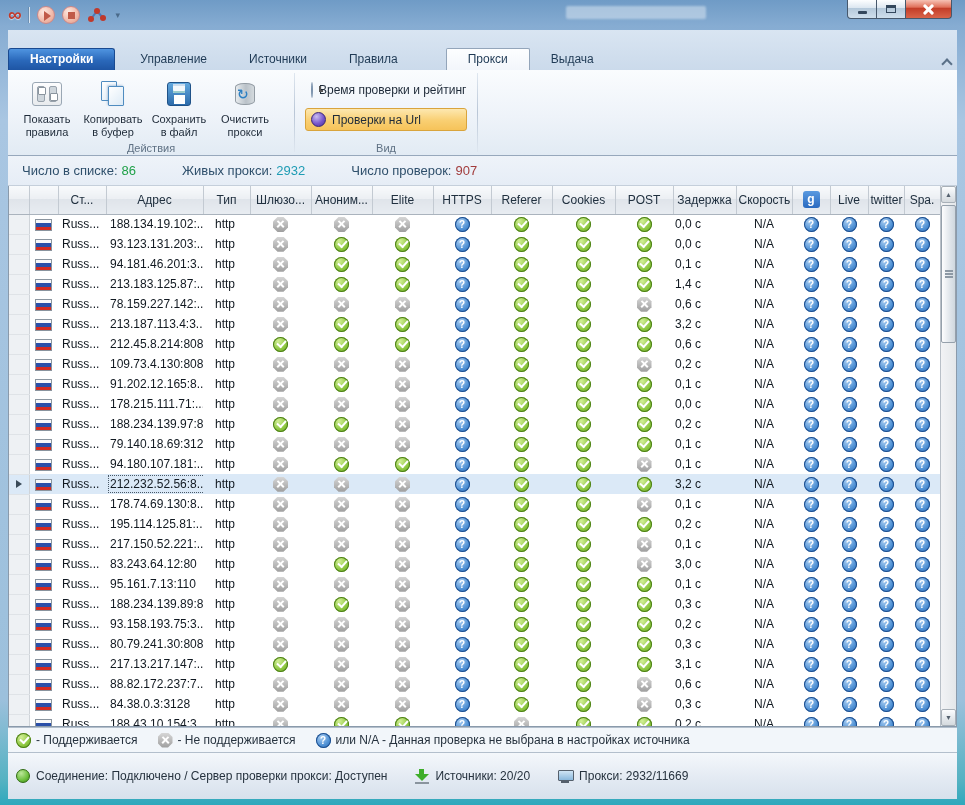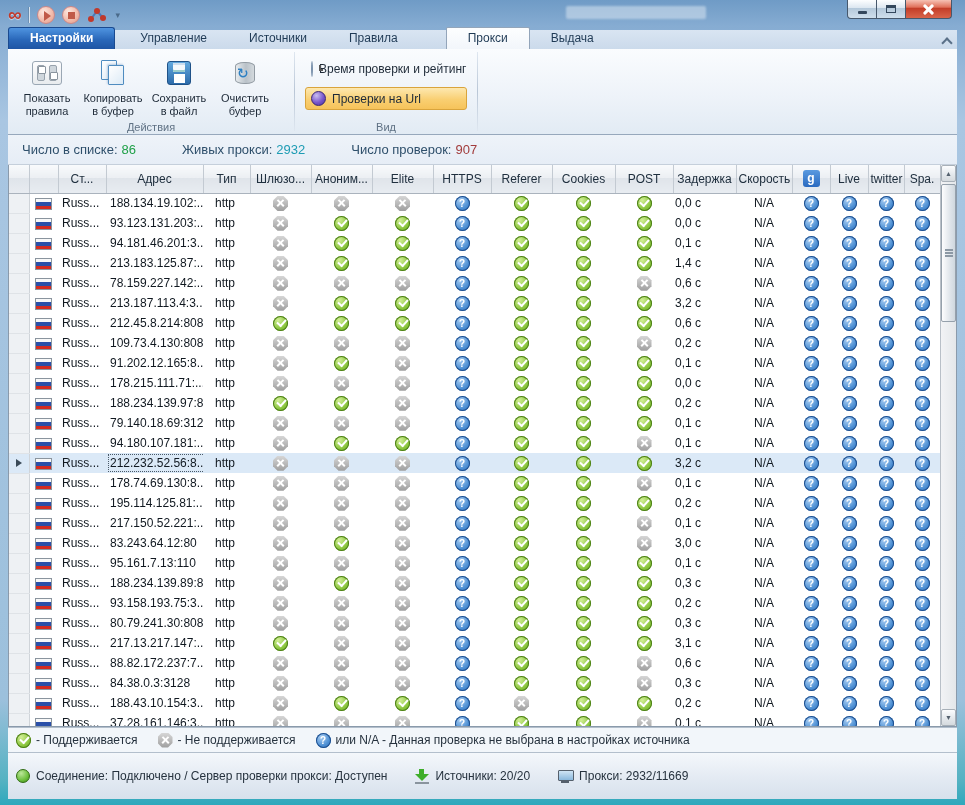--- a/index.html
+++ b/index.html
@@ -26,21 +26,21 @@
   .glyph-min { width:9px; height:3px; background:#33475c; margin-top:6px; border-radius:1px; }
   .glyph-max { width:10px; height:8px; border:1px solid #33475c; border-top:3px solid #33475c; background:transparent; }
   .glyph-x { position:relative; width:11px; height:11px; }
   .glyph-x::before,.glyph-x::after { content:""; position:absolute; left:-1px; top:4px; width:13px; height:3px; background:#fff; border-radius:1px; }
   .glyph-x::before { transform:rotate(45deg); } .glyph-x::after { transform:rotate(-45deg); }
 
   
   .content { position:absolute; top:30px; left:8px; right:8px; bottom:6px; display:flex; flex-direction:column; }
 
   
-  .tabrow { height:19px; display:flex; align-items:flex-end; background:linear-gradient(#d9e5f2,#cbdaeb); position:relative; }
+  .tabrow { height:40px; display:flex; align-items:flex-end; background:linear-gradient(#d9e5f2,#cbdaeb); position:relative; }
   .tab { padding:3px 21px 4px 21px; font-size:12px; color:#1f3a55; cursor:default; }
   .tab.first { background:linear-gradient(#4f94e0,#2a68ba 55%,#1e55a4); color:#fff; font-weight:bold; border-radius:3px 3px 0 0; border:1px solid #1a4a90; border-bottom:none; margin-right:4px; }
   .tab.active { background:linear-gradient(#fdfeff,#f2f6fb); border:1px solid #93a5ba; border-bottom:none; border-radius:2px 2px 0 0;margin-left:27px; }
   .rib-collapse { position:absolute; right:6px; bottom:5px; width:10px; height:8px; }
   .rib-collapse::before { content:""; position:absolute; left:2px; top:3px; width:6px; height:6px; border-left:2px solid #5a7088; border-top:2px solid #5a7088; transform:rotate(45deg); }
 
   
   .ribbon { height:86px; background:linear-gradient(#fafcfe,#eef3f9 55%,#e2ebf4); border-bottom:1px solid #97a8bc; display:flex; }
   .rgroup { position:relative; padding:4px 6px 14px 6px; display:flex; align-items:flex-start; }
   .rgroup-sep { width:1px; background:linear-gradient(#dfe7f0,#b9c6d6 50%,#dfe7f0); margin:3px 0; }
@@ -197,21 +197,21 @@
             </div>
           <div class="rlabel">Сохранить в файл</div>
         </div>
         <div class="rbtn">
           <div class="riconbox">
               <span class="ic-clear">
                 <span class="cyl"></span>
                 <span class="arr">↻</span>
               </span>
             </div>
-          <div class="rlabel">Очистить буфер</div>
+          <div class="rlabel">Очистить прокси</div>
         </div>
         <div class="rgroup-label">Действия</div>
       </div>
       <div class="rgroup-sep"></div>
       <div class="vgroup" style="width:182px">
         <div class="vbtn">
           <span class="ic-clock"></span>
           <span>Время проверки и рейтинг</span>
         </div>
         <div class="vbtn on">

